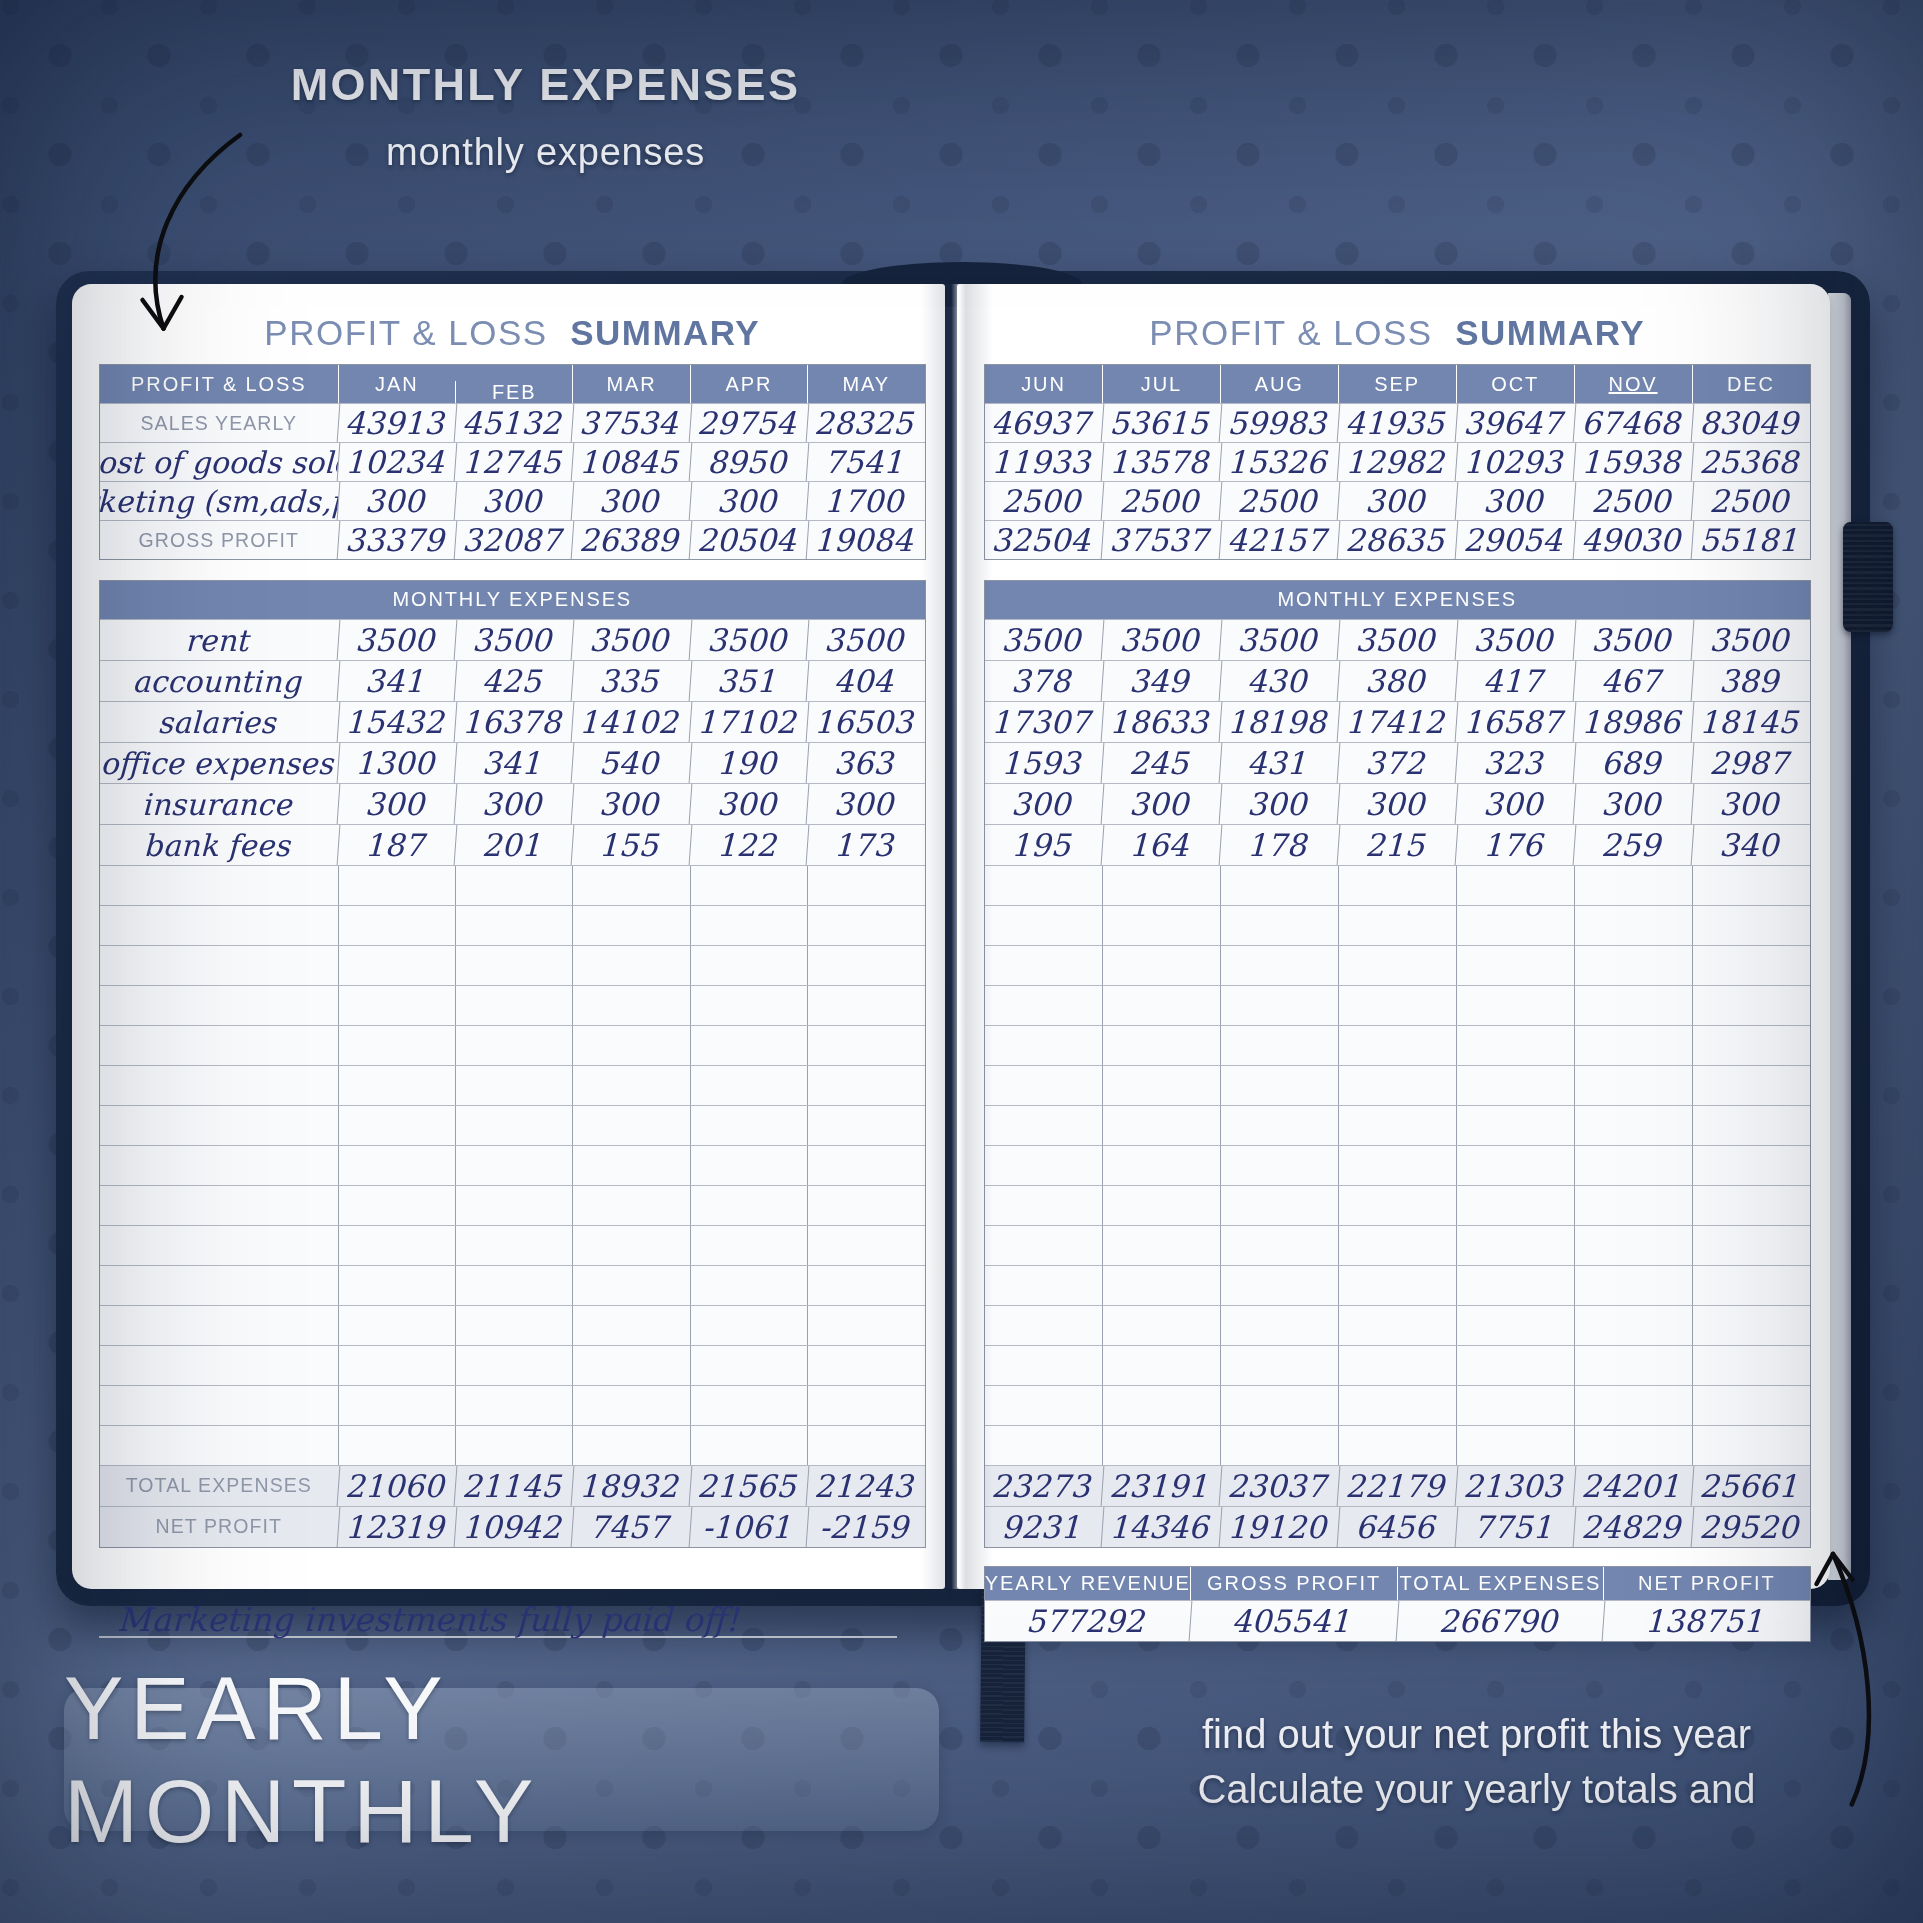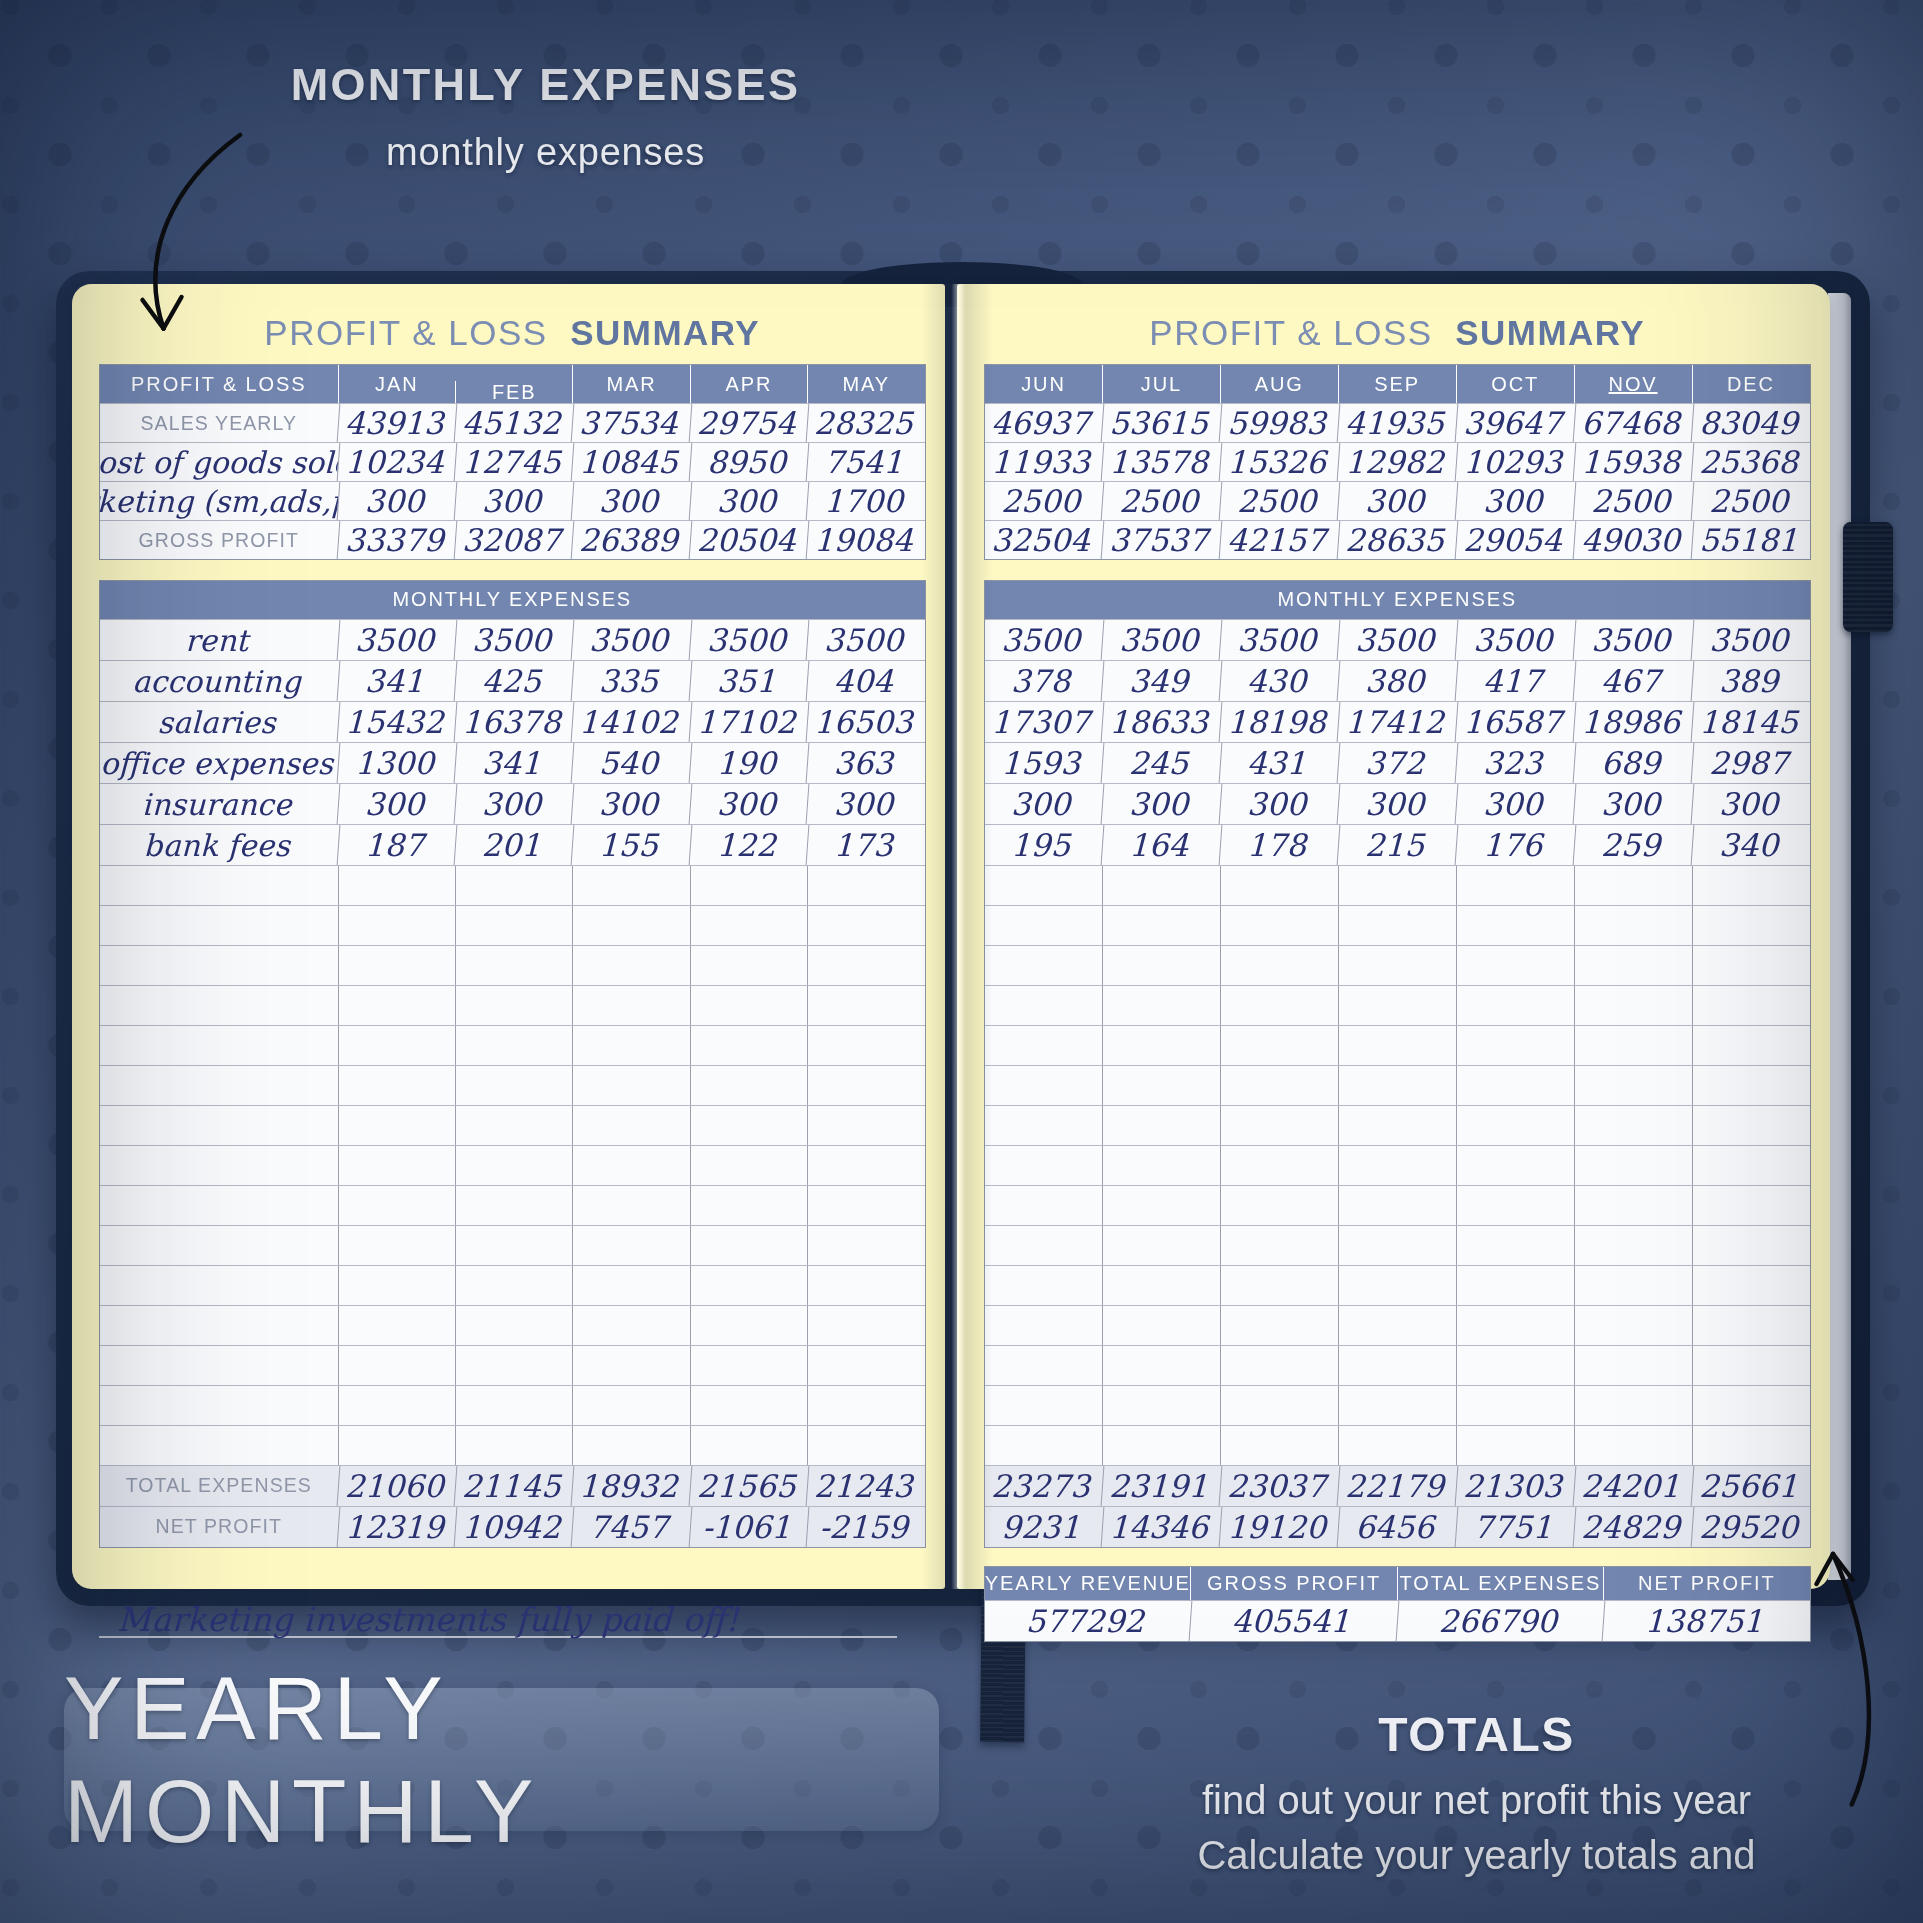--- a/index.html
+++ b/index.html
@@ -41,21 +41,21 @@
   #spine-bump{position:absolute;left:842px;top:262px;width:240px;height:45px;
     background:#15233c;border-radius:50%;z-index:2;}
   #ribbon{position:absolute;left:981px;top:1571px;width:44px;height:171px;z-index:3;
     background:repeating-linear-gradient(0deg,rgba(255,255,255,0.05) 0 1.5px,transparent 1.5px 4.5px),#16233a;
     transform:rotate(0.6deg);box-shadow:0 4.5px 7.5px rgba(8,16,32,0.4);}
   #page-stack{position:absolute;left:1828px;top:293px;width:22.5px;height:1287px;z-index:3;
     background:linear-gradient(to right,#eef0f4,#c9cdd6 70%,#9fa5b2);border-radius:0 7.5px 7.5px 0;}
   #pen-loop{position:absolute;left:1843px;top:522px;width:50px;height:110px;z-index:5;
     background:repeating-linear-gradient(0deg,rgba(255,255,255,0.06) 0 2.3px,transparent 2.3px 5.3px),#121d31;
     border-radius:7.5px;box-shadow:0 3px 6px rgba(8,16,32,0.5);}
-  .page{position:absolute;top:284px;height:1305px;background:#fef9c3;z-index:4;
+  .page{position:absolute;top:284px;height:1305px;background:#ffffff;z-index:4;
     box-shadow:0 3px 10.5px rgba(20,30,55,0.25);}
   #left-page{left:72px;width:873px;border-radius:19.5px 3px 3px 19.5px;}
   #right-page{left:957px;width:873px;border-radius:3px 19.5px 19.5px 3px;}
   #spine-shade{position:absolute;left:921px;top:284px;width:72px;height:1305px;z-index:5;
     background:linear-gradient(to right,rgba(40,52,76,0) 0%,rgba(40,52,76,0.18) 42%,
       rgba(255,255,255,0.55) 52%,rgba(40,52,76,0.16) 62%,rgba(40,52,76,0) 100%);
     pointer-events:none;}
 
   
   .page-inner{position:absolute;left:27px;right:19.5px;top:0;bottom:0;}
@@ -635,21 +635,20 @@
 </div>
 
 <div id="spine-shade"></div>
 <div id="pen-loop"></div>
 
 <div id="yearly-box">
   <span>YEARLY MONTHLY</span>
 </div>
 
 <div class="anno" id="anno-totals">
-  <div class="anno-title">TOTALS</div>
   <div class="anno-line">find out your net profit this year</div>
   <div class="anno-line">Calculate your yearly totals and</div>
 </div>
 
 <svg class="arrow-svg" style="left:1773px;top:1525px;" width="150" height="301" viewBox="0 0 200 400">
   <path d="M 105 372 C 145 285, 130 150, 80 38"></path>
   <path d="M 80 38 L 58 78"></path>
   <path d="M 80 38 L 106 72"></path>
 </svg>
 

